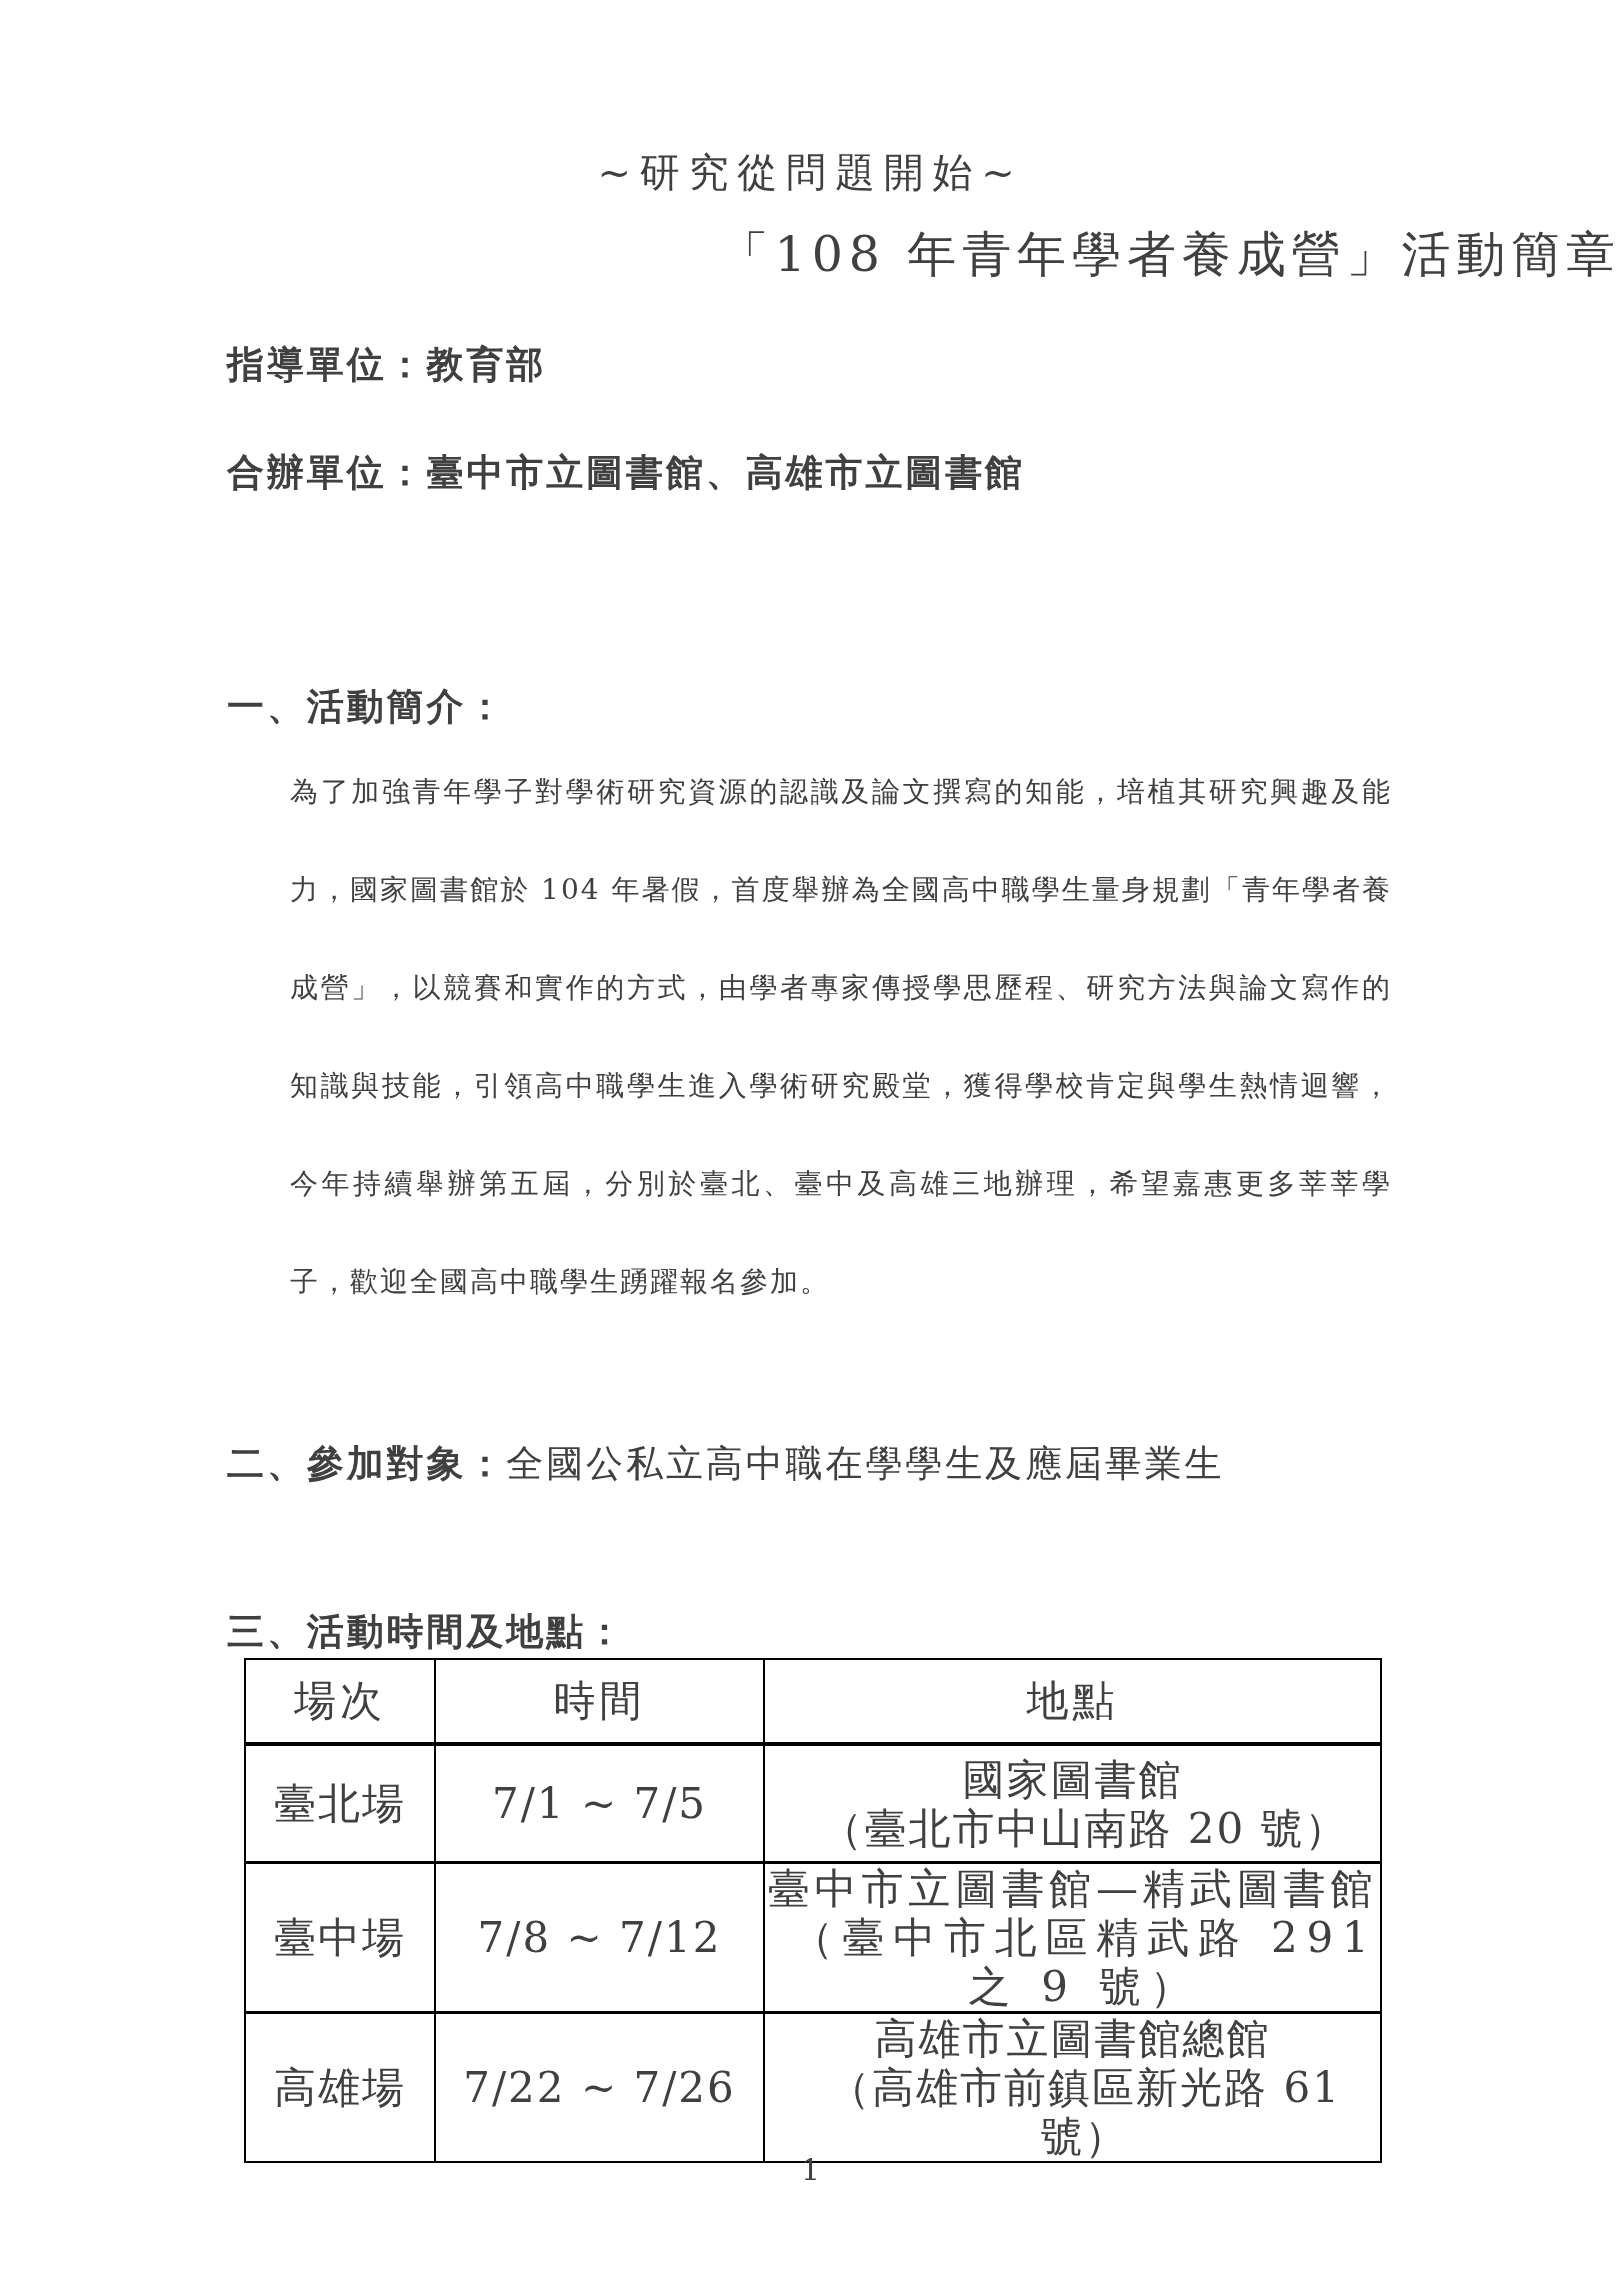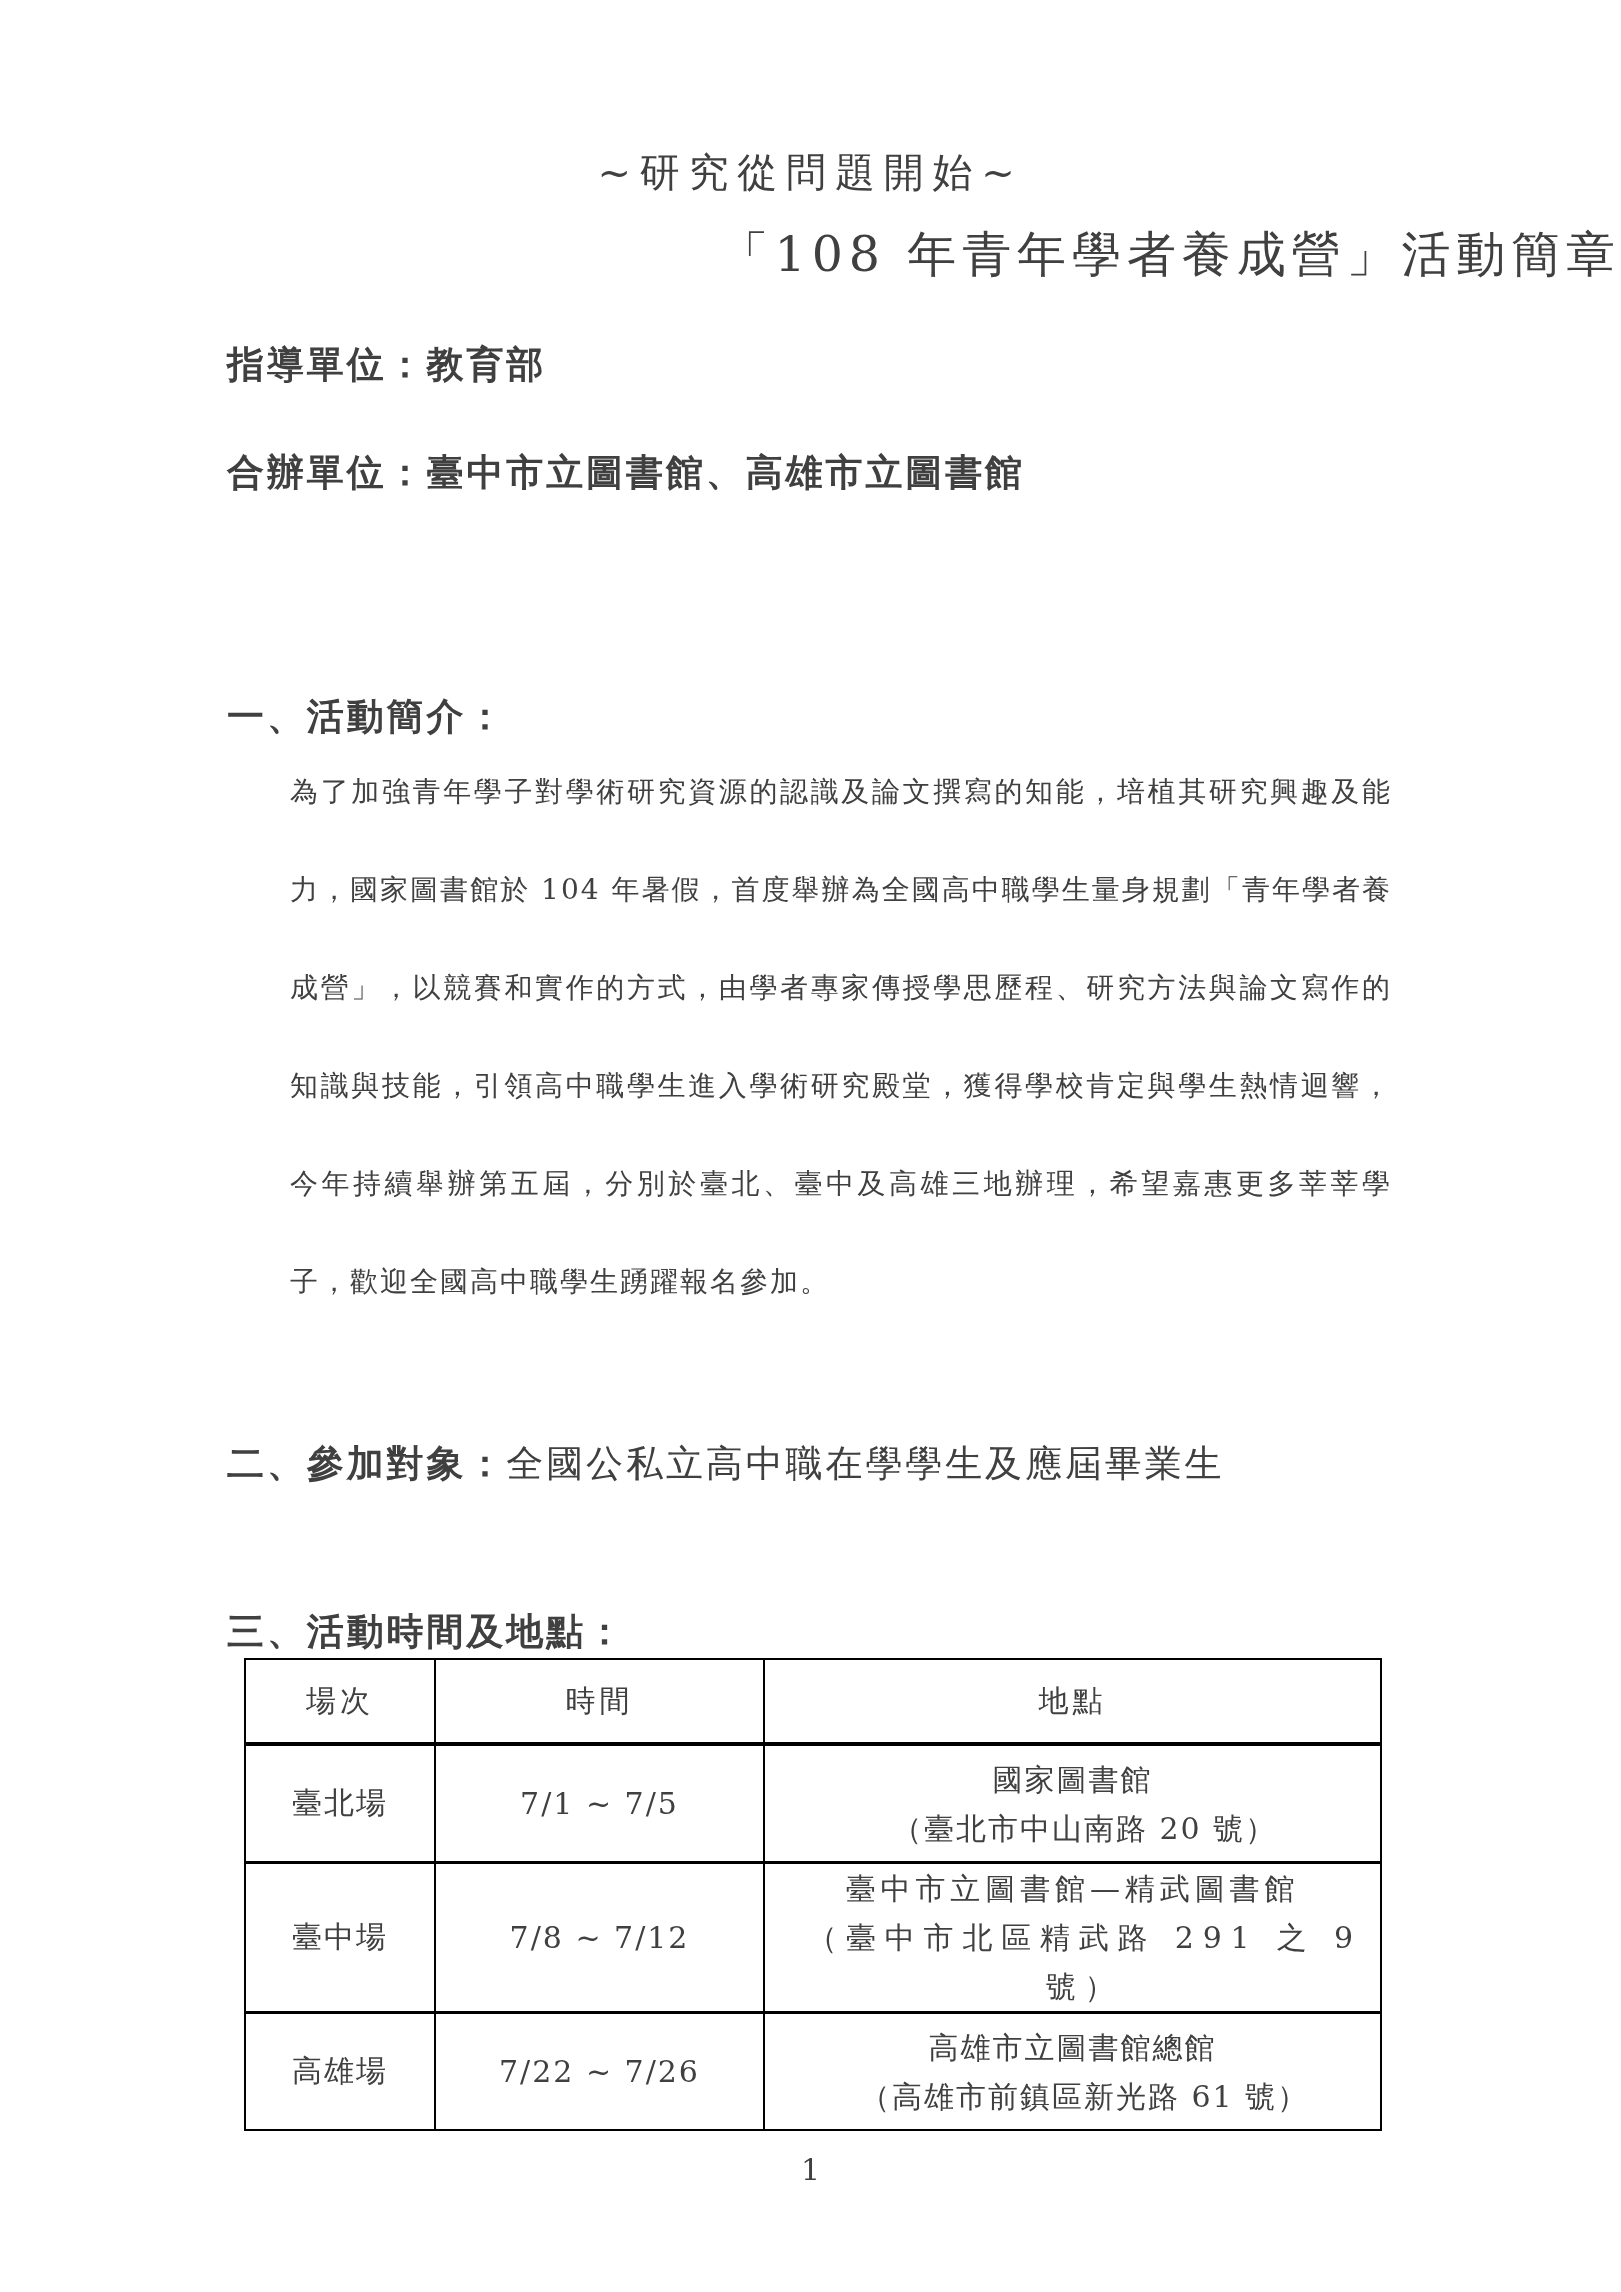--- a/index.html
+++ b/index.html
@@ -37,21 +37,21 @@
   }
   .org-line { height: 108px; line-height: 47px; white-space: nowrap; }
   .sec-heading {
     position: absolute;
     left: 227px;
     font-size: 37px;
     font-weight: bold;
     letter-spacing: 2.9px;
     white-space: nowrap;
   }
-  #sec1-heading { top: 682px; margin-top: 10px; }
+  #sec1-heading { top: 682px; }
   .paragraph {
     position: absolute;
     top: 743px; left: 290px;
     width: 1102px;
     font-size: 28px;
     line-height: 98px;
     letter-spacing: 2px;
     text-align: justify;
     text-justify: inter-ideograph;
   }
@@ -63,21 +63,21 @@
   }
   .sec2-line .lbl { font-weight: bold; letter-spacing: 2.9px; }
   .sec2-line .val { font-weight: normal; letter-spacing: 2.9px; }
   #sec3-heading { top: 1607px; }
   table.schedule {
     position: absolute;
     top: 1658px; left: 244px;
     width: 1136px;
     border-collapse: collapse;
     table-layout: fixed;
-    font-size: 30px;
+    font-size: 42px;
     background: #ffffff;
   }
   table.schedule col.c1 { width: 190px; }
   table.schedule col.c2 { width: 329px; }
   table.schedule col.c3 { width: 617px; }
   table.schedule th, table.schedule td {
     border: 2px solid #000000;
     text-align: center;
     vertical-align: middle;
     font-weight: normal;

